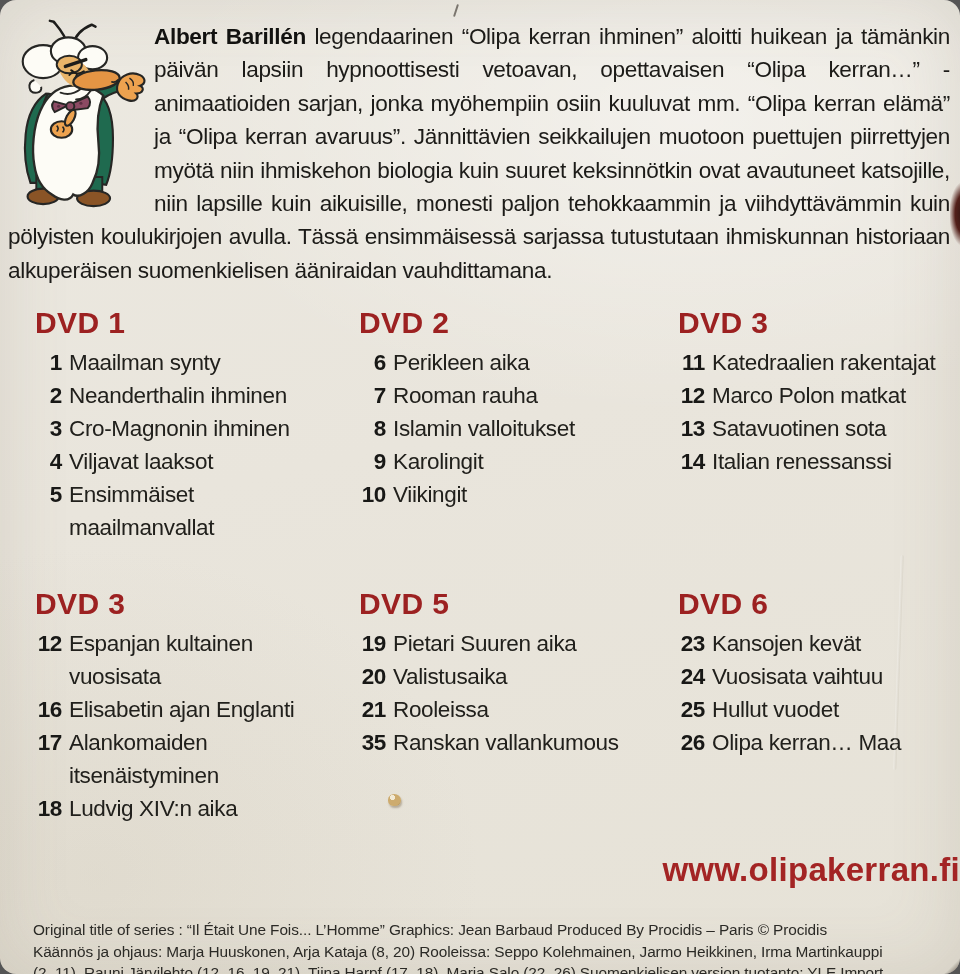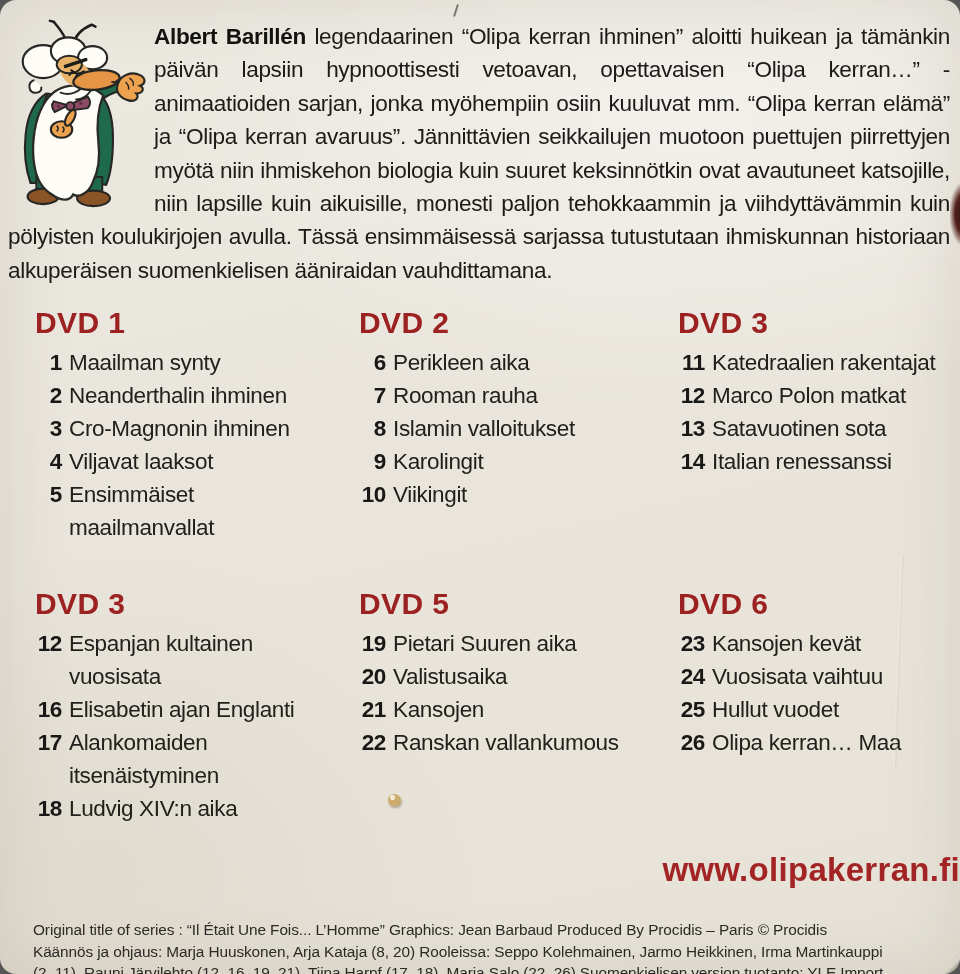--- a/index.html
+++ b/index.html
@@ -236,24 +236,24 @@
       <div class="ep">
           <span class="num">19</span>
           <span class="title">Pietari Suuren aika</span>
         </div>
       <div class="ep">
           <span class="num">20</span>
           <span class="title">Valistusaika</span>
         </div>
       <div class="ep">
           <span class="num">21</span>
-          <span class="title">Kansojen</span>
-        </div>
-      <div class="ep">
-          <span class="num">22</span>
+          <span class="title">Rooleissa</span>
+        </div>
+      <div class="ep">
+          <span class="num">35</span>
           <span class="title">Ranskan vallankumous</span>
         </div>
     </section>
 
     <section class="disc">
       <h2>DVD 6</h2>
       <div class="ep">
           <span class="num">23</span>
           <span class="title">Kansojen kevät</span>
         </div>

